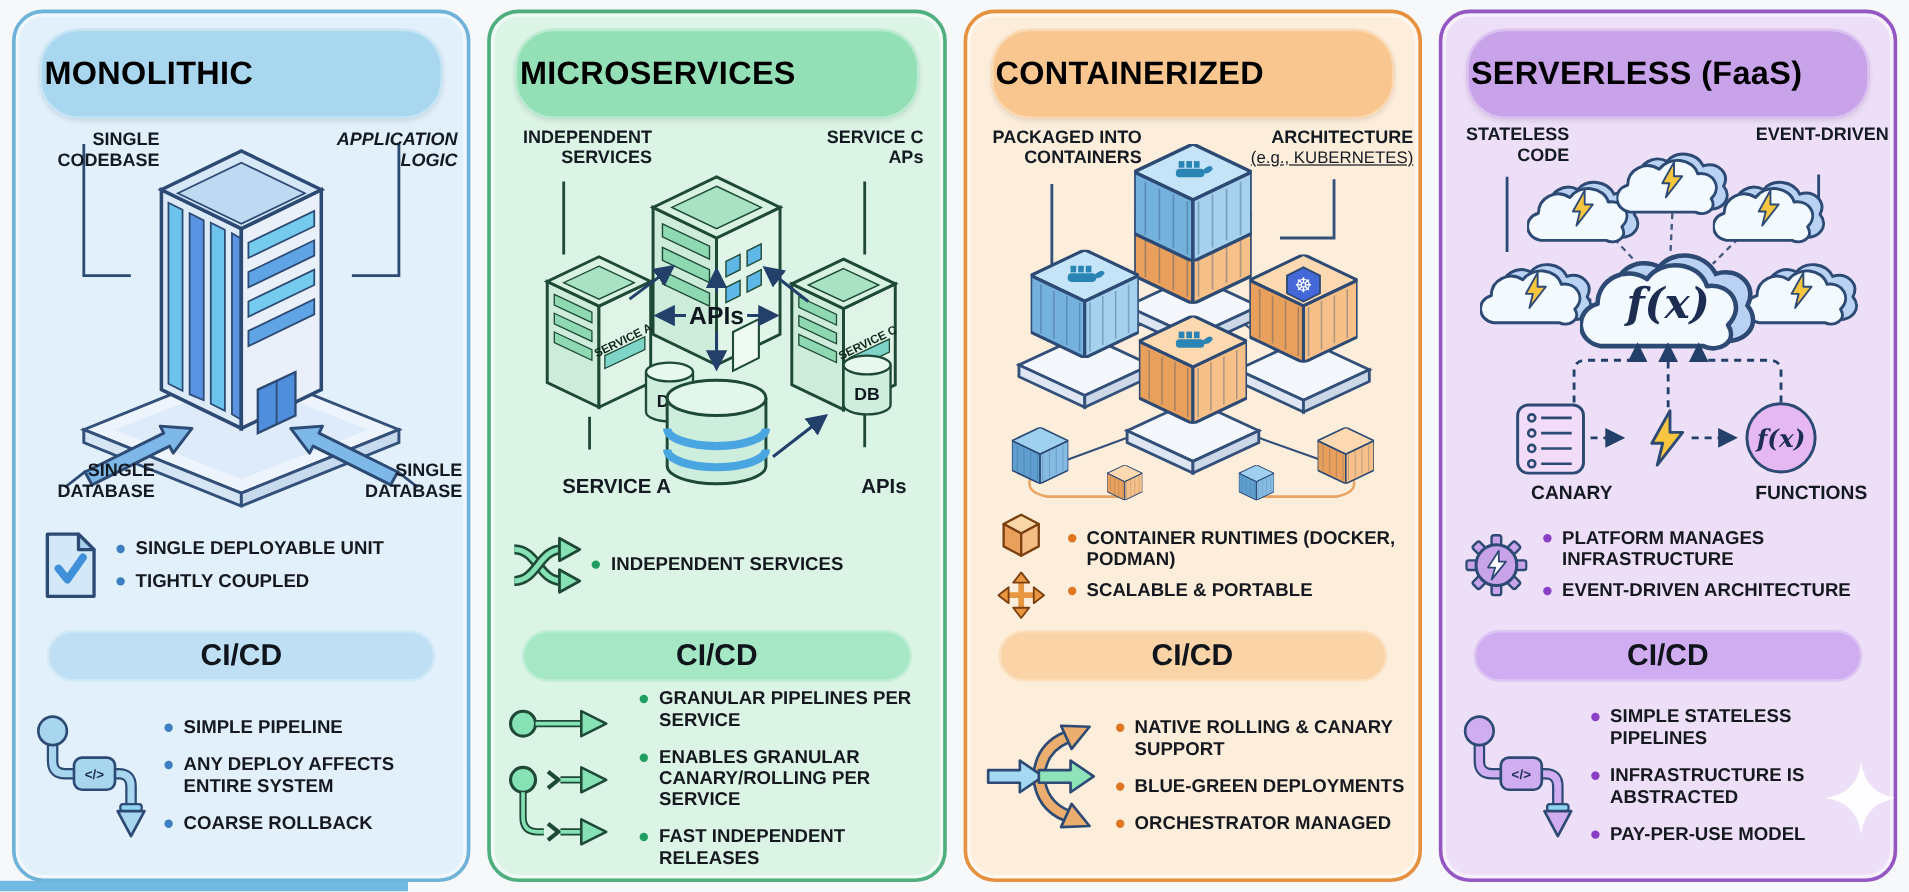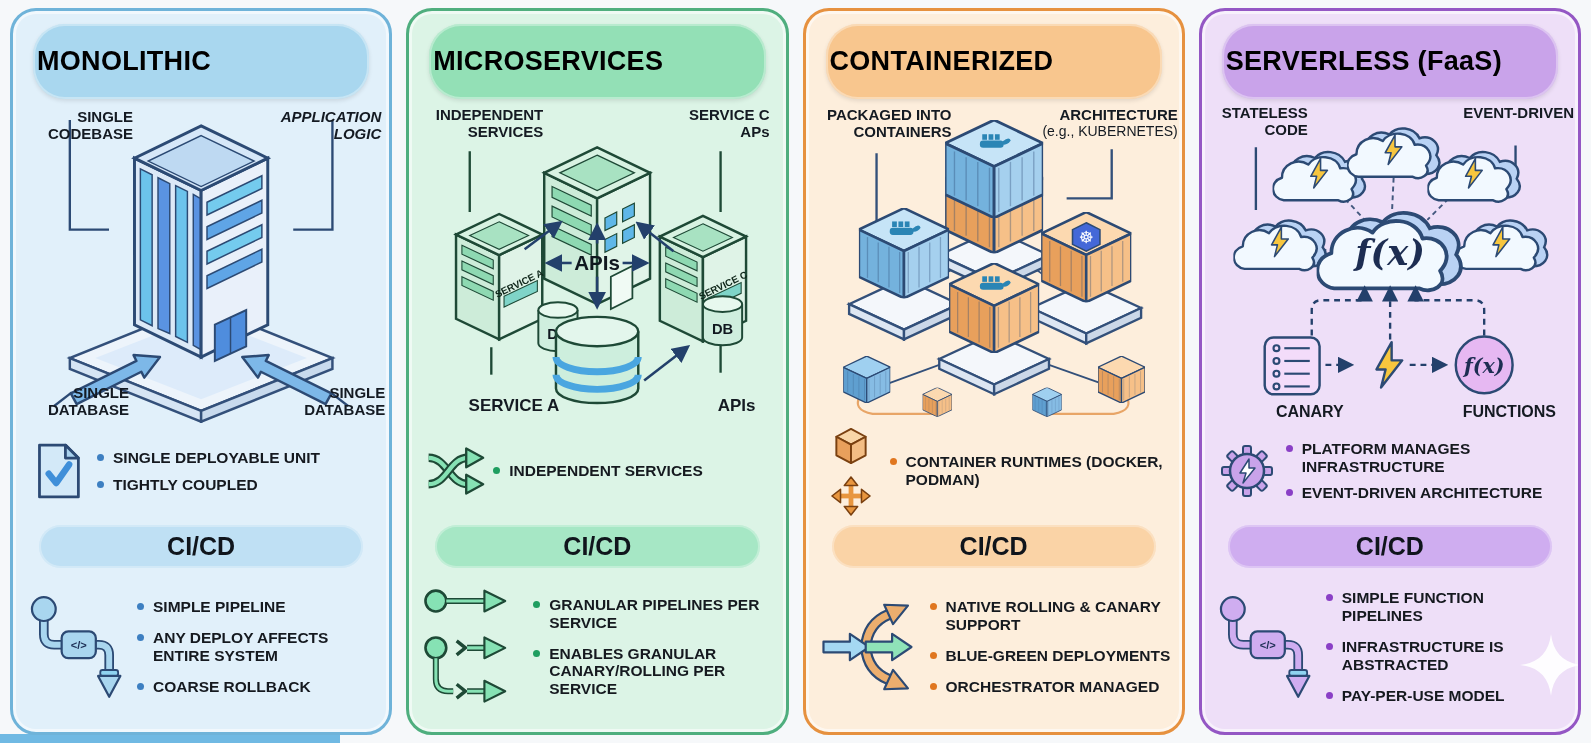--- a/index.html
+++ b/index.html
@@ -23,21 +23,21 @@
     font-weight:bold; font-size:27px; letter-spacing:.3px;
     padding:22px 4px; color:#000000;
     box-shadow: 0 2px 4px rgba(0,0,0,.10), inset 0 0 0 2px rgba(255,255,255,.35);
   }
   .diagram { position:relative; height:322px; flex-shrink:0; }
   .diagram > svg { position:absolute; inset:0; width:100%; height:100%; }
   .dlabel {
     position:absolute; font-weight:bold; font-size:15px; line-height:1.12;
     text-align:right; color:#141a22;
   }
-  .dlabel .sub { font-weight:normal; font-size:14px; }
+  .dlabel .sub { font-weight:normal; font-size:14px;text-decoration:underline; }
   .features { display:flex; align-items:center; gap:10px; padding:0 12px 0 16px; height:96px; flex-shrink:0; }
   .ficoncol { width:58px; display:flex; flex-direction:column; align-items:center; gap:9px; flex-shrink:0; }
   .blist { display:flex; flex-direction:column; gap:9px; flex:1; justify-content:center; }
   .bullet { display:flex; gap:9px; font-weight:bold; font-size:15.5px; line-height:1.15; color:#15191f; }
   .bullet .dot { width:7px; height:7px; border-radius:50%; background:var(--bullet); flex-shrink:0; margin-top:5px; }
   .cicd-pill {
     margin:6px 26px; background:var(--cicd_pill); border-radius:24px; text-align:center;
     font-weight:bold; font-size:25px; padding:7px 0; flex-shrink:0; color:#10151c;
     box-shadow: inset 0 0 0 2px rgba(255,255,255,.3);
   }
@@ -317,20 +317,24 @@
     </div>
     <div class="blist">
       <div class="bullet">
           <span class="dot"></span>
           <span>GRANULAR PIPELINES PER SERVICE</span>
         </div>
       <div class="bullet">
           <span class="dot"></span>
           <span>ENABLES GRANULAR CANARY/ROLLING PER SERVICE</span>
         </div>
+      <div class="bullet">
+          <span class="dot"></span>
+          <span>FAST INDEPENDENT RELEASES</span>
+        </div>
     </div>
   </div>
 </div>
 
 <div class="panel" style="--bg: #fdeedc; --border: #e6913f; --pill: #f8c68e; --cicd_pill: #fad3a6; --bullet: #e0761f;">
   <div class="pill">CONTAINERIZED</div>
   <div class="diagram">
     <svg viewBox="0 0 384 322">
       <g stroke="#33507a" stroke-width="2.4" fill="none">
         <path d="M72,50 V140"></path>
@@ -391,20 +395,24 @@
             <polygon points="21,41 14,32 28,32"></polygon>
           <polygon points="1,21 10,14 10,28"></polygon>
             <polygon points="41,21 32,14 32,28"></polygon>
         </g>
       </svg>
     </div>
     <div class="blist">
       <div class="bullet">
           <span class="dot"></span>
           <span>CONTAINER RUNTIMES (DOCKER, PODMAN)</span>
+        </div>
+      <div class="bullet">
+          <span class="dot"></span>
+          <span>SCALABLE &amp; PORTABLE</span>
         </div>
     </div>
   </div>
   <div class="cicd-pill">CI/CD</div>
   <div class="cicd-body">
     <div class="cicd-icon">
       <svg width="106" height="132" viewBox="0 0 120 150">
         <path d="M54,75 Q56,48 80,38" stroke="#2c4a74" stroke-width="13" fill="none"></path>
         <path d="M54,75 Q56,48 80,38" stroke="#ecae6e" stroke-width="8" fill="none"></path>
         <polygon points="85,49 75,27 102,28" fill="#ecae6e" stroke="#2c4a74" stroke-width="2.5" stroke-linejoin="round"></polygon>
@@ -537,21 +545,21 @@
         <path d="M94,72 H98 Q112,72 112,86 V110" stroke="var(--pipe)" stroke-width="8" fill="none"></path>
         <rect x="48" y="54" width="46" height="36" rx="9" fill="var(--pipe)" stroke="#2c4a74" stroke-width="3"></rect>
         <text x="71" y="78" text-anchor="middle" font-size="15" font-weight="bold" fill="#1d2f55">&lt;/&gt;</text>
         <rect x="100" y="106" width="24" height="8" rx="3" fill="#8fd3f0" stroke="#2c4a74" stroke-width="2.5"></rect>
         <polygon points="112,142 97,114 127,114" fill="var(--pipe)" stroke="#2c4a74" stroke-width="3" stroke-linejoin="round"></polygon>
       </svg>
     </div>
     <div class="blist">
       <div class="bullet">
           <span class="dot"></span>
-          <span>SIMPLE FUNCTION PIPELINES</span>
+          <span>SIMPLE STATELESS PIPELINES</span>
         </div>
       <div class="bullet">
           <span class="dot"></span>
           <span>INFRASTRUCTURE IS ABSTRACTED</span>
         </div>
       <div class="bullet">
           <span class="dot"></span>
           <span>PAY-PER-USE MODEL</span>
         </div>
     </div>

